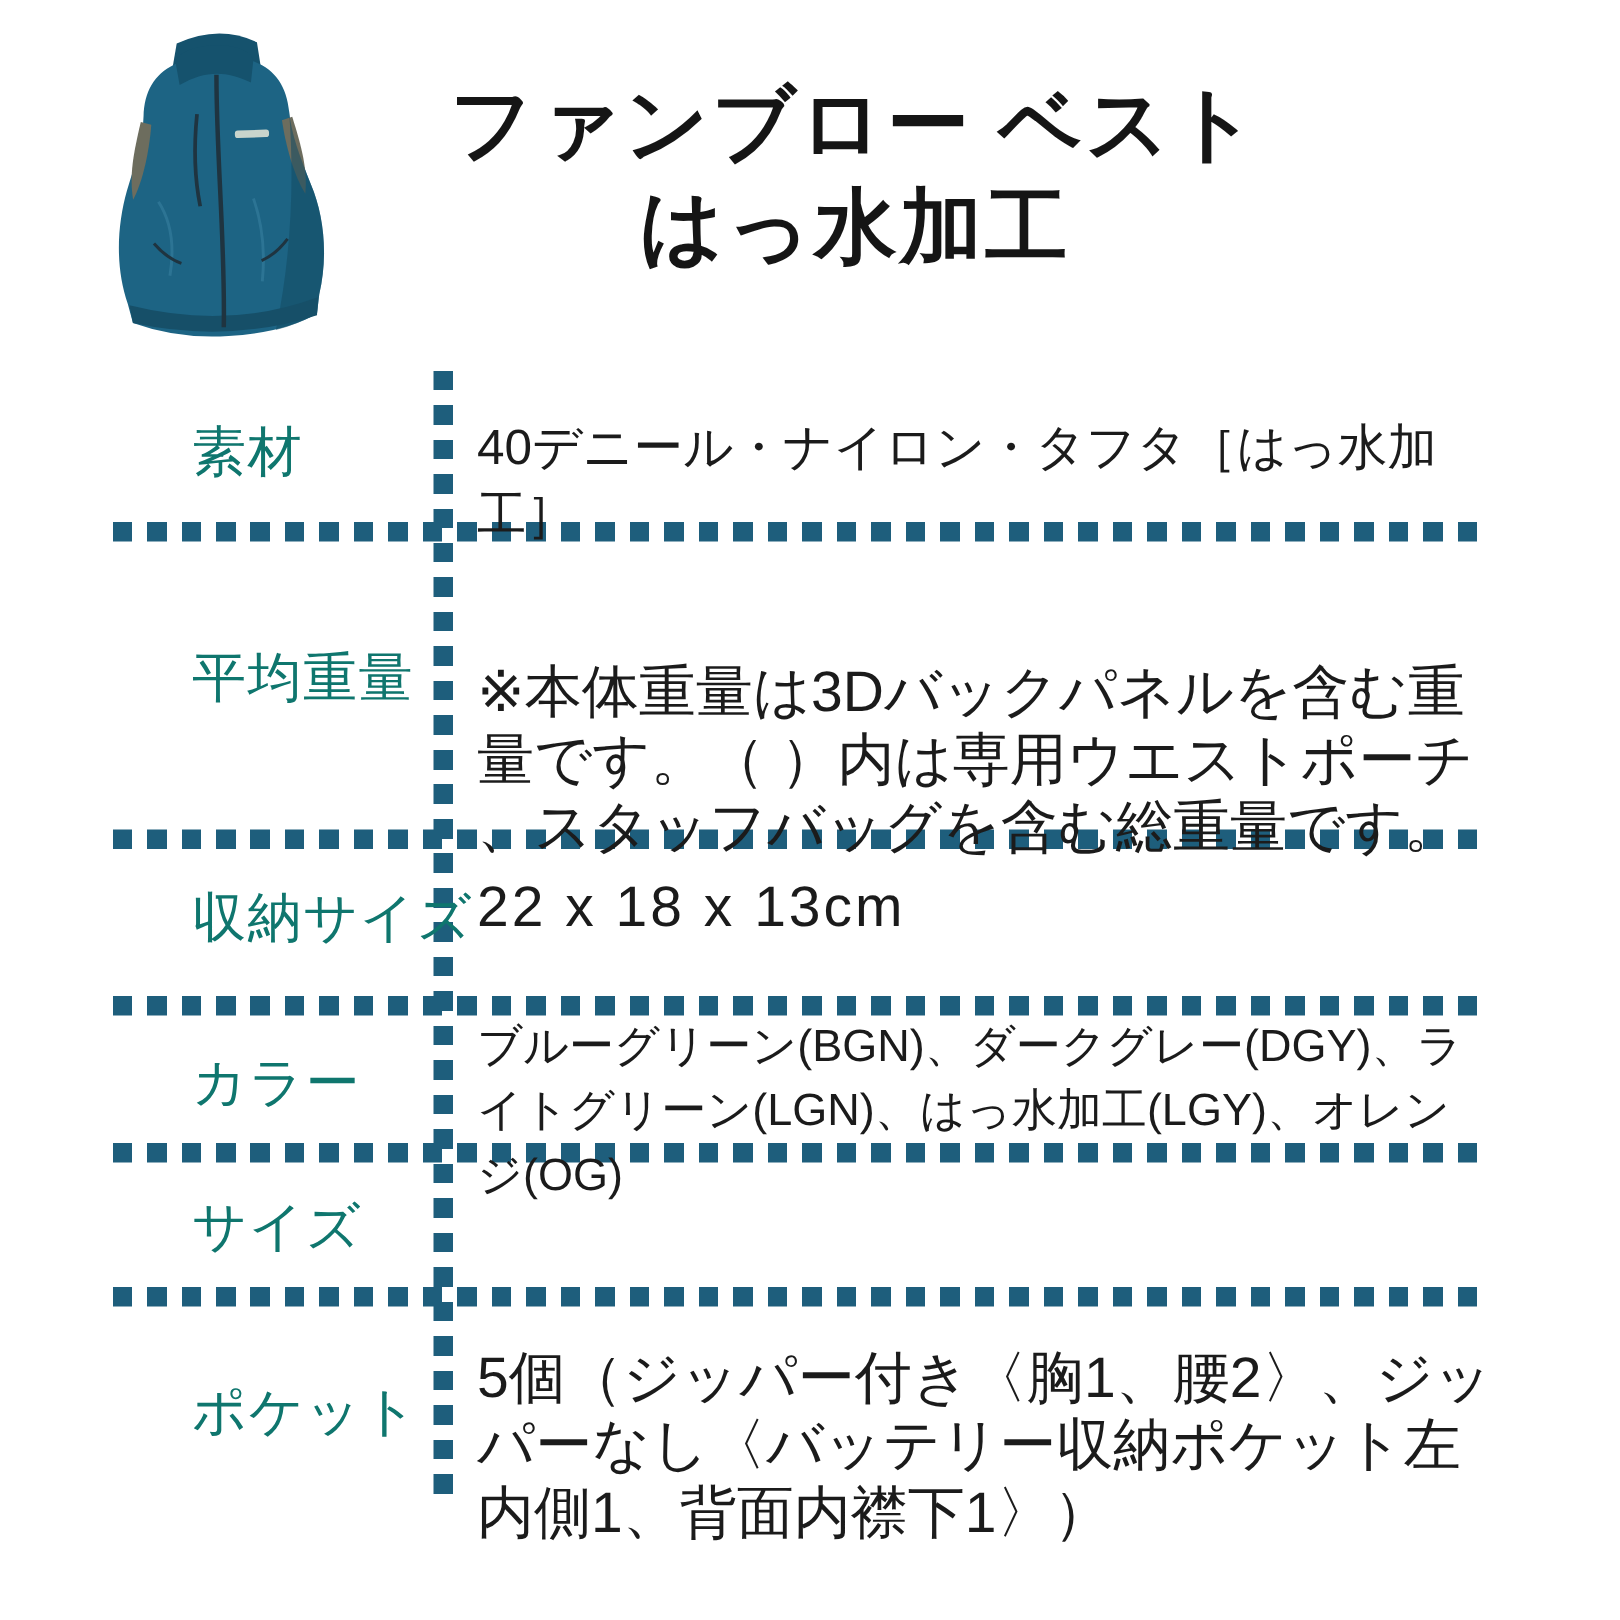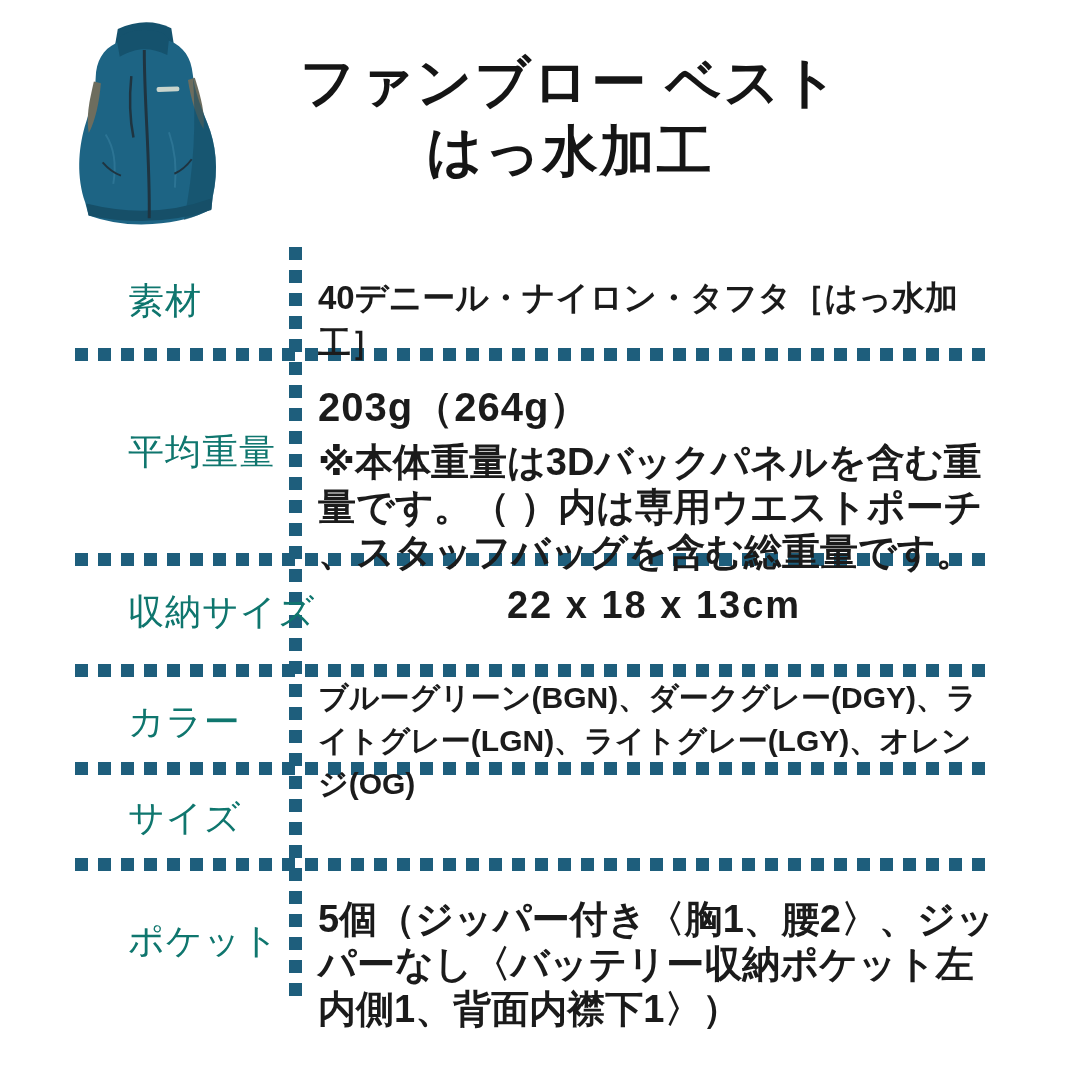--- a/index.html
+++ b/index.html
@@ -54,35 +54,35 @@
   .hdash.d4{top:762px;}
   .hdash.d5{top:858px;}
 
   .spec-label{
     position:absolute;left:80px;width:205px;
     font-size:36px;font-weight:400;color:#0f766e;
     letter-spacing:1px;white-space:nowrap;margin-left:48px;
   }
   .spec-value{
     position:absolute;left:318px;width:672px;
-    font-weight:700;color:#1b1b1b;
+    font-weight:400;color:#1b1b1b;
     overflow-wrap:anywhere;
     line-break:anywhere;
   }
   .lbl-1{top:277px;}
   .lbl-2{top:428px;}
   .lbl-3{top:588px;}
   .lbl-4{top:698px;}
   .lbl-5{top:794px;font-family:Liberation Serif, serif;}
   .lbl-6{top:917px;}
 
   .val-1{top:276px;font-size:33px;}
   .val-2-main{top:380px;font-size:40px;letter-spacing:1px;}
   .val-2-note{top:440px;font-size:38px;line-height:45px;width:678px;}
-  .val-3{top:584px;font-size:38px;letter-spacing:2px;text-align:center;}
+  .val-3{top:584px;font-size:38px;letter-spacing:2px;}
   .val-4{top:676px;font-size:30px;line-height:43px;}
   .val-5{top:792px;font-size:34px;letter-spacing:1px;}
   .val-6{top:897px;font-size:38px;line-height:45px;width:680px;}
 
   
   .v-main{fill:var(--vest-blue);}
   .v-dark{fill:#15526d;}
   .v-hem{fill:#164f68;}
   .v-accent{fill:#6d6d5e;}
   .v-zip{stroke:#1f3440;fill:none;}
@@ -145,27 +145,26 @@
   <div class="hdash d1"></div>
   <div class="hdash d2"></div>
   <div class="hdash d3"></div>
   <div class="hdash d4"></div>
   <div class="hdash d5"></div>
 
   <div class="spec-label lbl-1">素材</div>
   <div class="spec-value val-1">40デニール・ナイロン・タフタ［はっ水加工］</div>
 
   <div class="spec-label lbl-2">平均重量</div>
-  <div class="spec-value val-2-main">203g（264g）</div>
   <div class="spec-value val-2-note">※本体重量は3Dバックパネルを含む重量です。（ ）内は専用ウエストポーチ、スタッフバッグを含む総重量です。</div>
 
   <div class="spec-label lbl-3">収納サイズ</div>
   <div class="spec-value val-3">22 x 18 x 13cm</div>
 
   <div class="spec-label lbl-4">カラー</div>
-  <div class="spec-value val-4">ブルーグリーン(BGN)、ダークグレー(DGY)、ライトグレー(LGN)、ライトグレー(LGY)、オレンジ(OG)</div>
+  <div class="spec-value val-4">ブルーグリーン(BGN)、ダークグレー(DGY)、ライトグリーン(LGN)、はっ水加工(LGY)、オレンジ(OG)</div>
 
   <div class="spec-label lbl-5">サイズ</div>
 
   <div class="spec-label lbl-6">ポケット</div>
   <div class="spec-value val-6">5個（ジッパー付き〈胸1、腰2〉、ジッパーなし〈バッテリー収納ポケット左内側1、背面内襟下1〉）</div>
 
 </div>
 
 </body></html>

